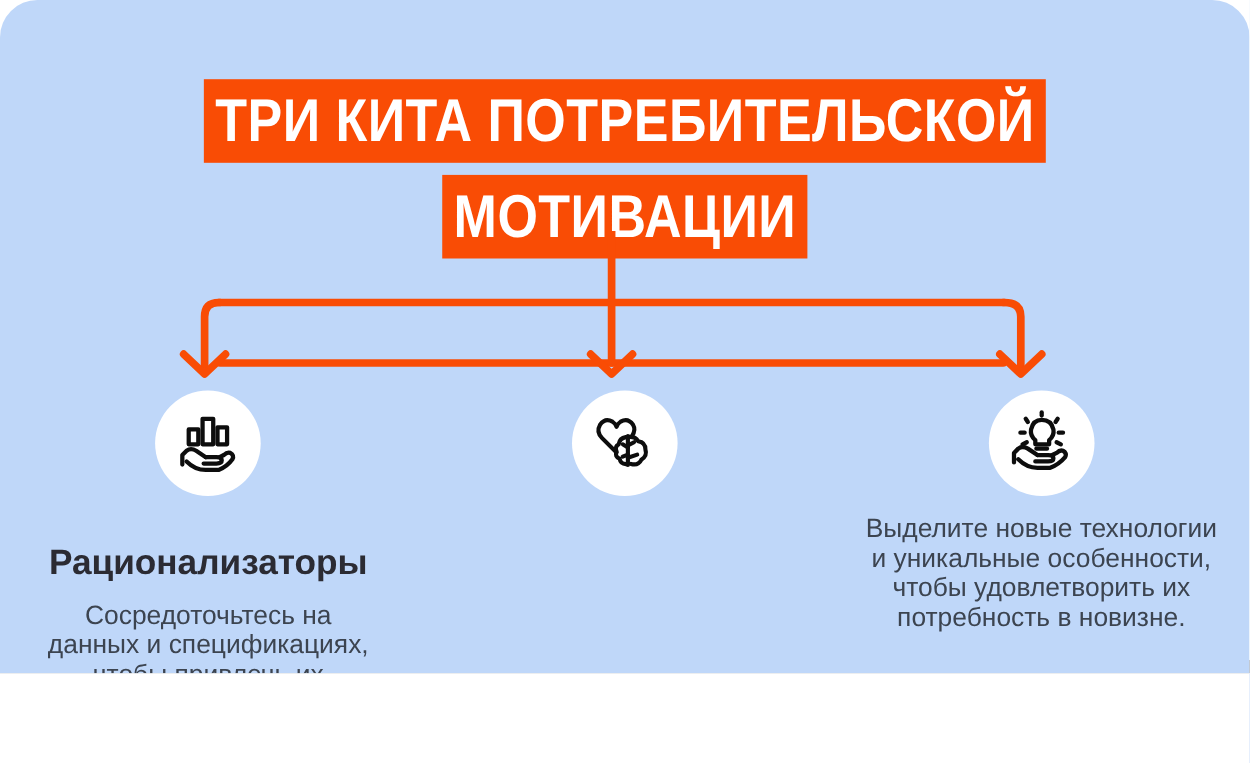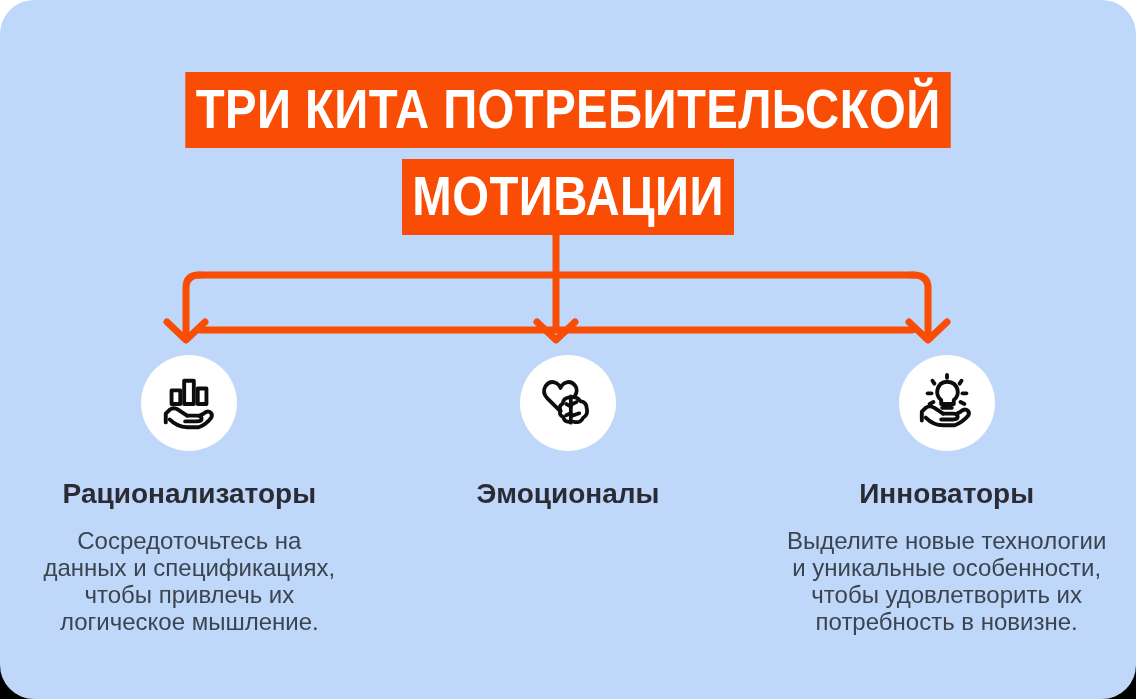--- a/index.html
+++ b/index.html
@@ -3,21 +3,21 @@
 <meta charset="utf-8">
 <style>
   html, body {
     margin: 0;
     padding: 0;
     background: #ffffff;
   }
   #canvas {
     position: relative;
     width: 1136px;
-    height: 699px;
+    height: 612px;
     overflow: hidden;
     background: #ffffff;
     font-family: "Liberation Sans", sans-serif;
   }
   
   #corner-backdrop {
     position: absolute;
     left: 0;
     top: 600px;
     width: 1136px;
@@ -96,22 +96,22 @@
     width: 96px;
     height: 96px;
     border-radius: 50%;
     background: #ffffff;
     display: flex;
     align-items: center;
     justify-content: center;
     flex: none;
   }
   .col-title {
-    margin-top: 26px;
-    font-size: 28px;
+    margin-top: 41px;
+    font-size: 32px;
     font-weight: 700;
     color: #2b2b33;
     text-align: center;
     line-height: 1.2;
     white-space: nowrap;
   }
   .col-body {
     margin-top: 16px;
     font-size: 24px;
     font-weight: 400;
@@ -194,21 +194,20 @@
               <path d="M 33 26 Q 27 27 26 33 Q 22 35 24 40 Q 22 45 27 47 Q 28 53 35 52"></path>
               <path d="M 35 26 Q 42 25 45 30 Q 52 31 52 38 Q 54 44 48 48 Q 45 54 38 52"></path>
               <path d="M 35 25 L 35 53"></path>
               <path d="M 30 33 L 35 36"></path>
               <path d="M 30 45 L 35 43"></path>
               <path d="M 41 31 L 35 34"></path>
               <path d="M 44 43 L 35 46"></path>
             </g>
           </svg>
         </div>
-        <div class="col-title">Эмоционалы</div>
       </div>
 
       <div class="column col-3">
         <div class="icon-circle">
           <svg width="62" height="62" viewBox="0 0 64 64">
             <g fill="none" stroke="#0d0d0d" stroke-width="4" stroke-linecap="round" stroke-linejoin="round">
 
               <path d="M 32 10 Q 41 10 43 19 Q 44 25 39 29 L 39 33 L 26 33 L 26 29 Q 21 25 22 19 Q 24 10 32 10 Z"></path>
               <path d="M 27 37 L 37 37"></path>
 
@@ -219,19 +218,18 @@
               <path d="M 52 22 L 48 22"></path>
               <path d="M 14 33 L 18 31"></path>
               <path d="M 50 33 L 46 31"></path>
 
               <path d="M 6 50 L 6 41 L 10 37 Q 14 34 19 37 L 28 43"></path>
               <path d="M 28 43 L 38 43 Q 43 43 43 46 Q 43 49 38 49 L 26 49"></path>
               <path d="M 10 47 Q 18 55 28 55 L 40 55 Q 48 52 54 45 Q 56 41 52 39 Q 49 38 46 41 L 42 43"></path>
             </g>
           </svg>
         </div>
-        <div class="col-title">Инноваторы</div>
         <div class="col-body">Выделите новые технологии и уникальные особенности, чтобы удовлетворить их потребность в новизне.</div>
       </div>
 
     </div>
   </div>
 </div>
 
 </body></html>

